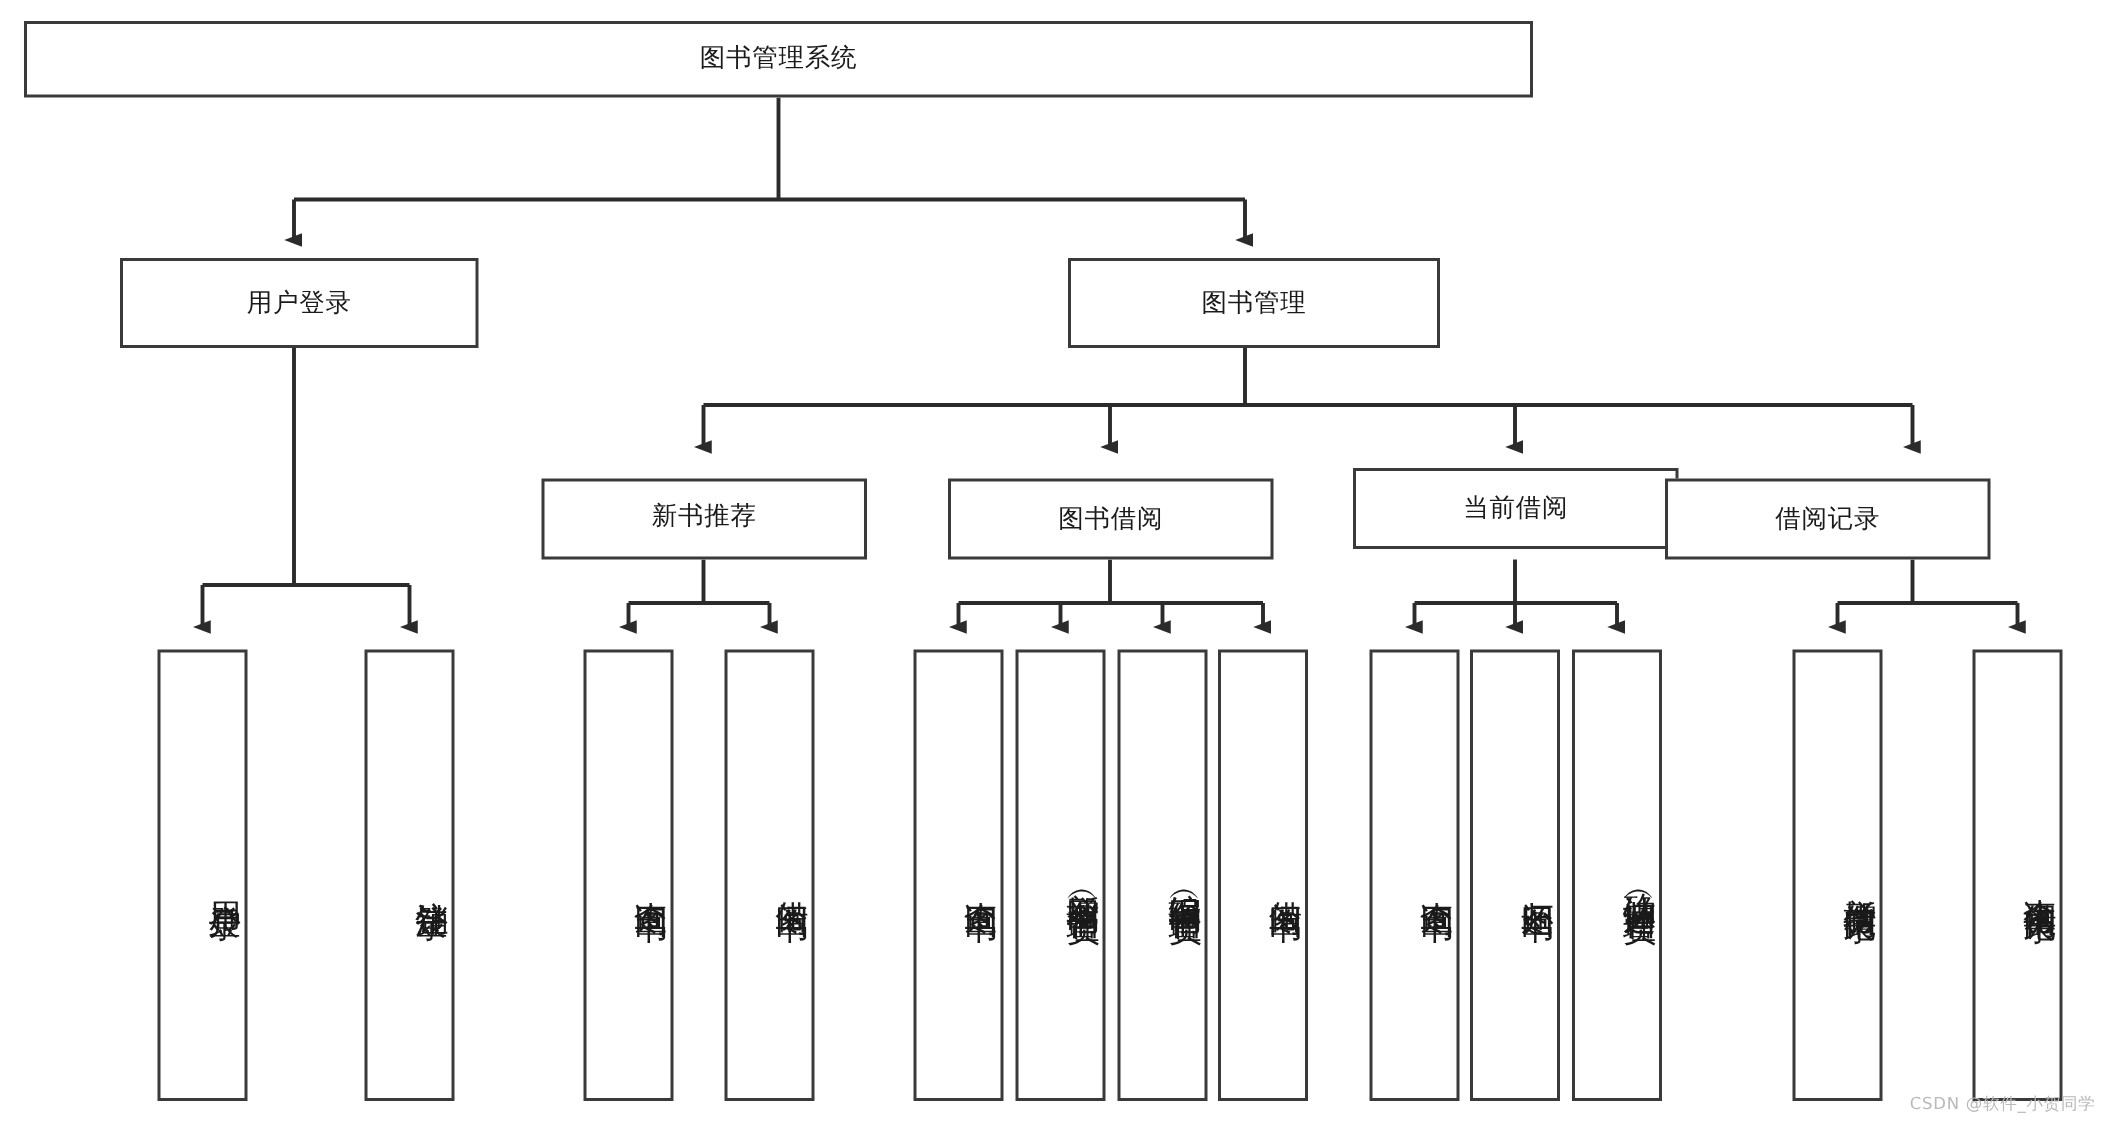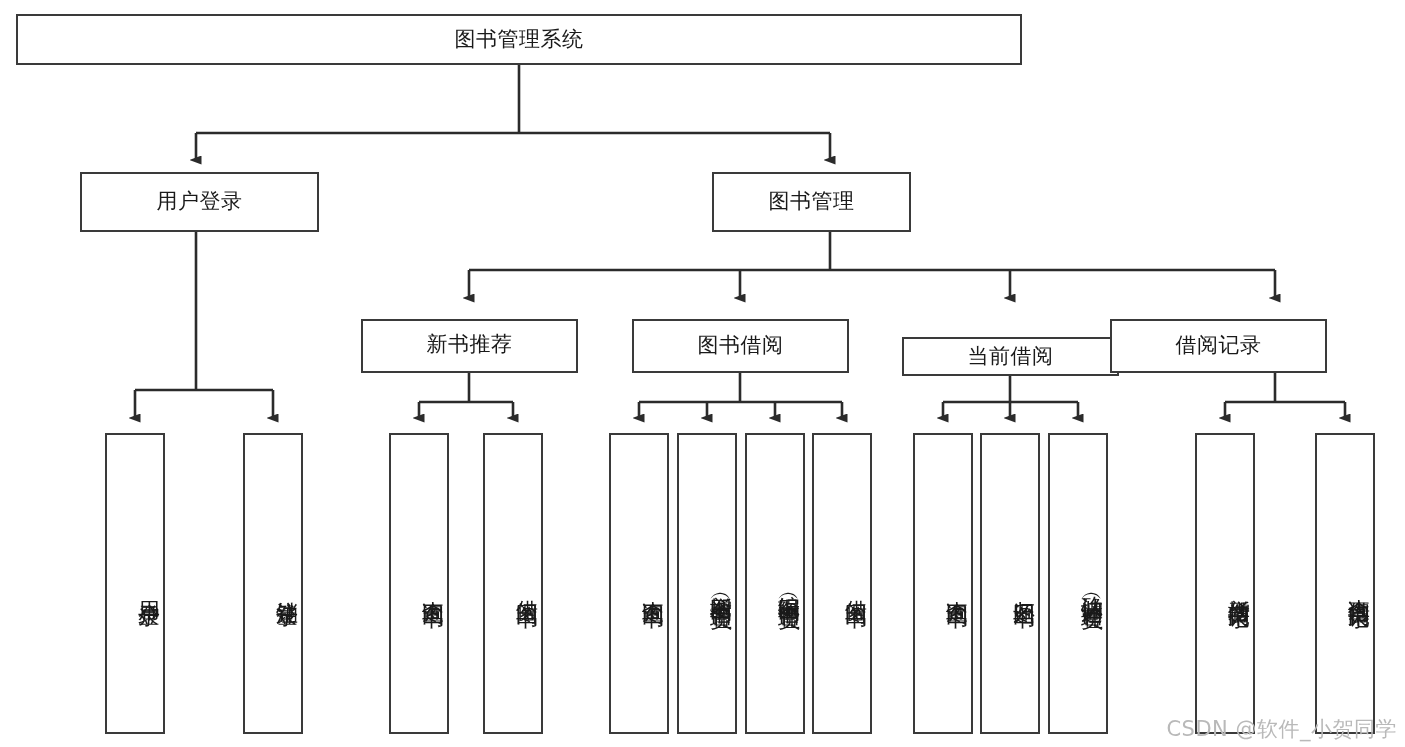--- a/index.html
+++ b/index.html
@@ -22,21 +22,21 @@
     box-sizing: border-box;
     background: #ffffff;
     border: 2px solid #3a3a3a;
     display: flex;
     align-items: center;
     justify-content: center;
     color: #1a1a1a;
     letter-spacing: 0.5px;
   }
   .node.horiz {
-    font-size: 21px;
+    font-size: 17px;
     line-height: 1.2;
     text-align: left;
   }
   .node.vert {
     writing-mode: vertical-rl;
     text-orientation: upright;
     font-size: 22px;
     line-height: 1.25;
     align-items: flex-start;
     justify-content: center;
@@ -51,21 +51,21 @@
     left: 0;
     top: 0;
     width: 1405px;
     height: 747px;
     pointer-events: none;
   }
   .watermark {
     position: absolute;
     right: 8px;
     bottom: 4px;
-    font-size: 21px;
+    font-size: 11px;
     color: #b9b9b9;
     white-space: nowrap;
     letter-spacing: 0.5px;
   }
 </style>
 </head>
 <body>
 
 <div id="canvas">
 
@@ -115,25 +115,25 @@
       <path d="M1275,373 L1275,402"></path>
       <path d="M1225,402 L1345,402"></path>
       <path d="M1225,402 L1225,418" marker-end="url(#arrow)"></path>
       <path d="M1345,402 L1345,418" marker-end="url(#arrow)"></path>
     </g>
   </svg>
 
   <div class="node horiz" style="left:16px; top:14px; width:1006px; height:51px;">图书管理系统</div>
 
   <div class="node horiz" style="left:80px; top:172px; width:239px; height:60px;">用户登录</div>
-  <div class="node horiz" style="left:712px; top:172px; width:199px; height:60px;">图书管理</div>
+  <div class="node horiz" style="left:712px; top:172px; width:248px; height:60px;">图书管理</div>
 
   <div class="node horiz" style="left:361px; top:319px; width:217px; height:54px;font-family:Liberation Mono, monospace;">新书推荐</div>
   <div class="node horiz" style="left:632px; top:319px; width:217px; height:54px;">图书借阅</div>
-  <div class="node horiz" style="left:902px; top:337px; width:217px; height:39px;">当前借阅</div>
+  <div class="node horiz" style="left:902px; top:312px; width:217px; height:54px;">当前借阅</div>
   <div class="node horiz" style="left:1110px; top:319px; width:217px; height:54px;">借阅记录</div>
 
   <div class="node vert" style="left:105px; top:433px; width:60px; height:301px;">用户登录</div>
   <div class="node vert" style="left:243px; top:433px; width:60px; height:301px;">注销登录</div>
 
   <div class="node vert" style="left:389px; top:433px; width:60px; height:301px;">查询图书</div>
   <div class="node vert" style="left:483px; top:433px; width:60px; height:301px;">借阅图书</div>
 
   <div class="node vert" style="left:609px; top:433px; width:60px; height:301px;">查询图书</div>
   <div class="node vert tall-text" style="left:677px; top:433px; width:60px; height:301px;">新增图书（管理员）</div>

